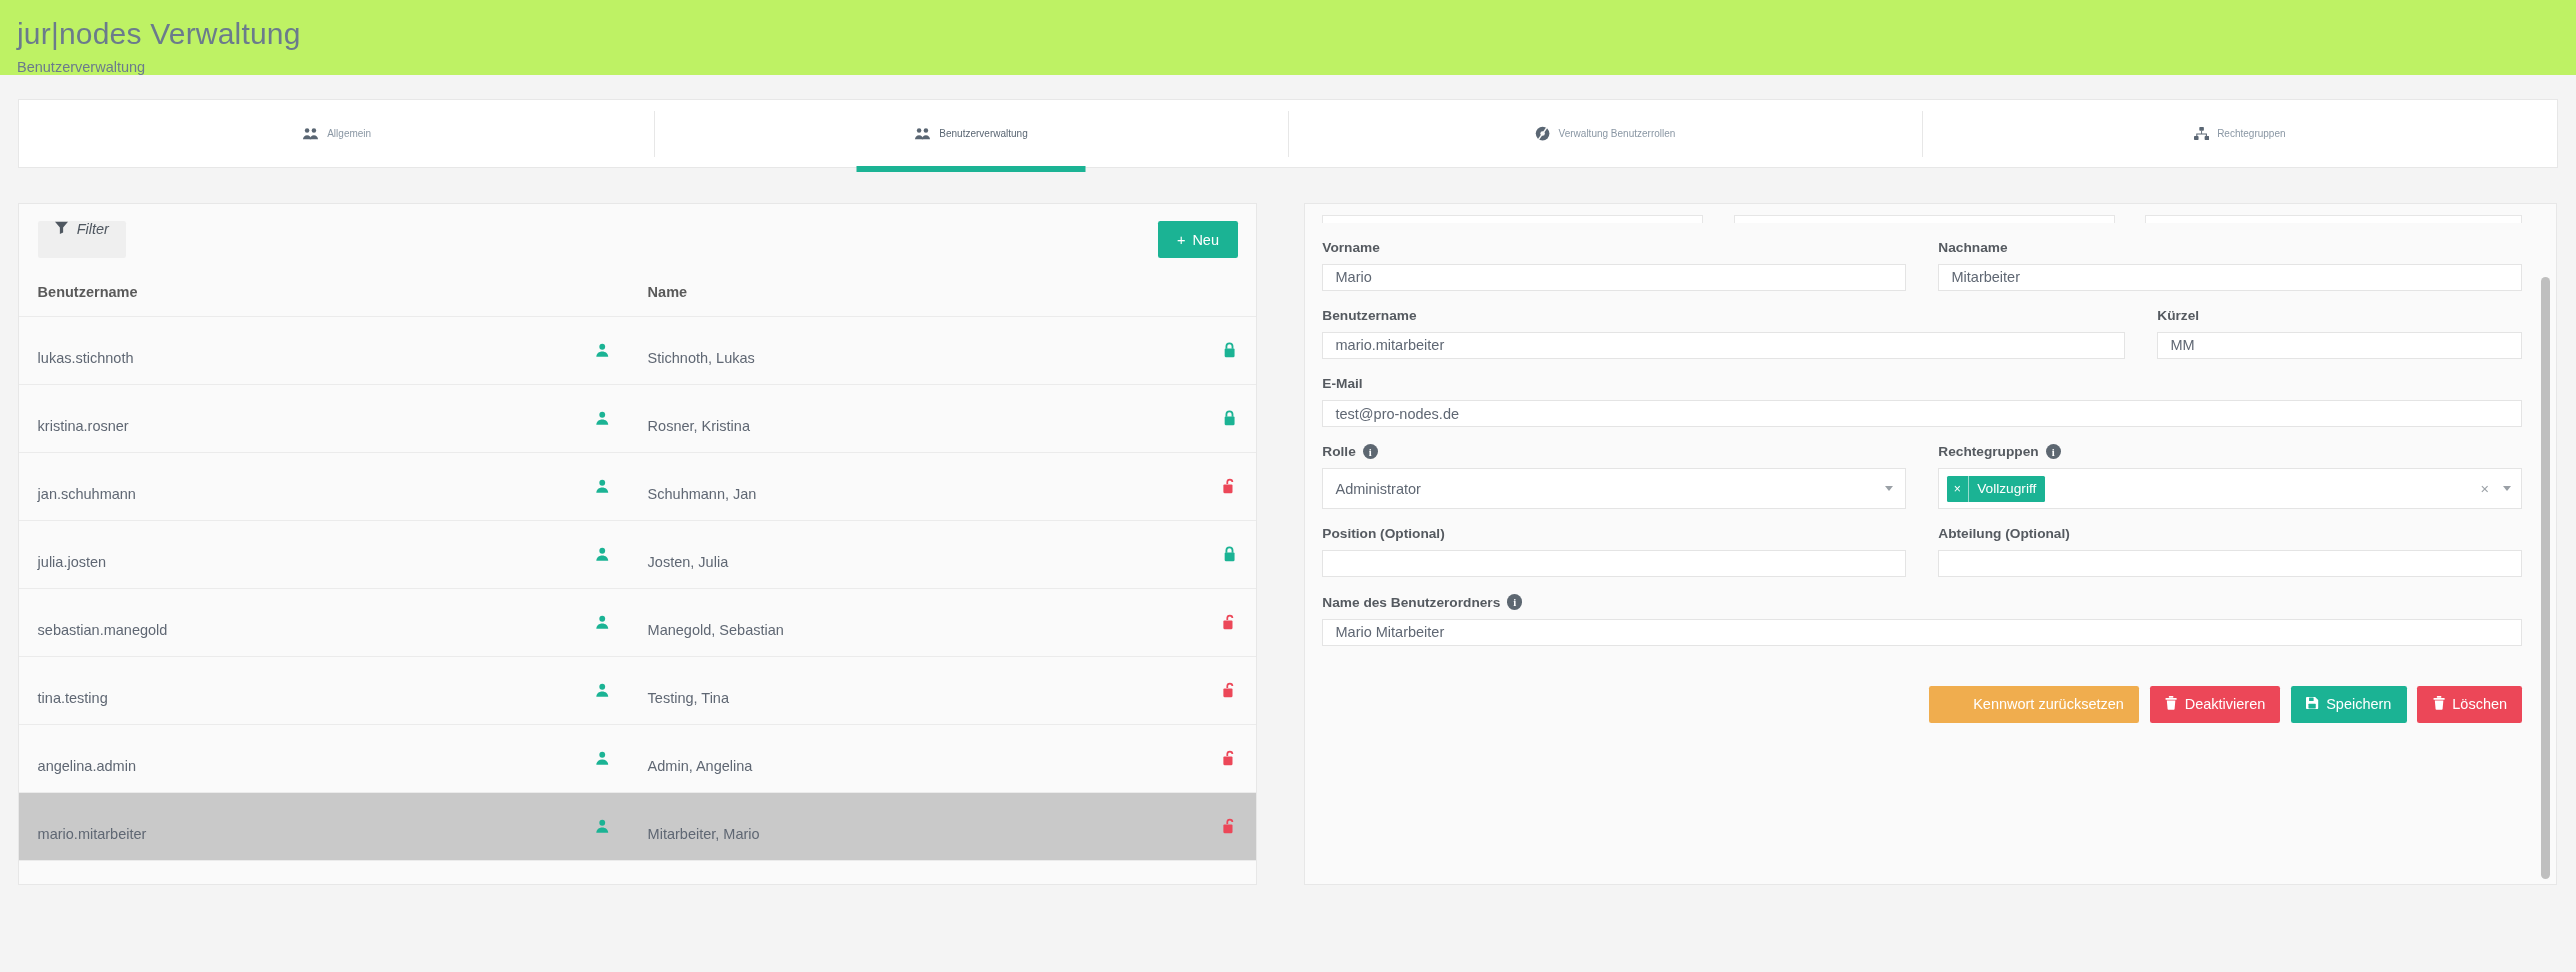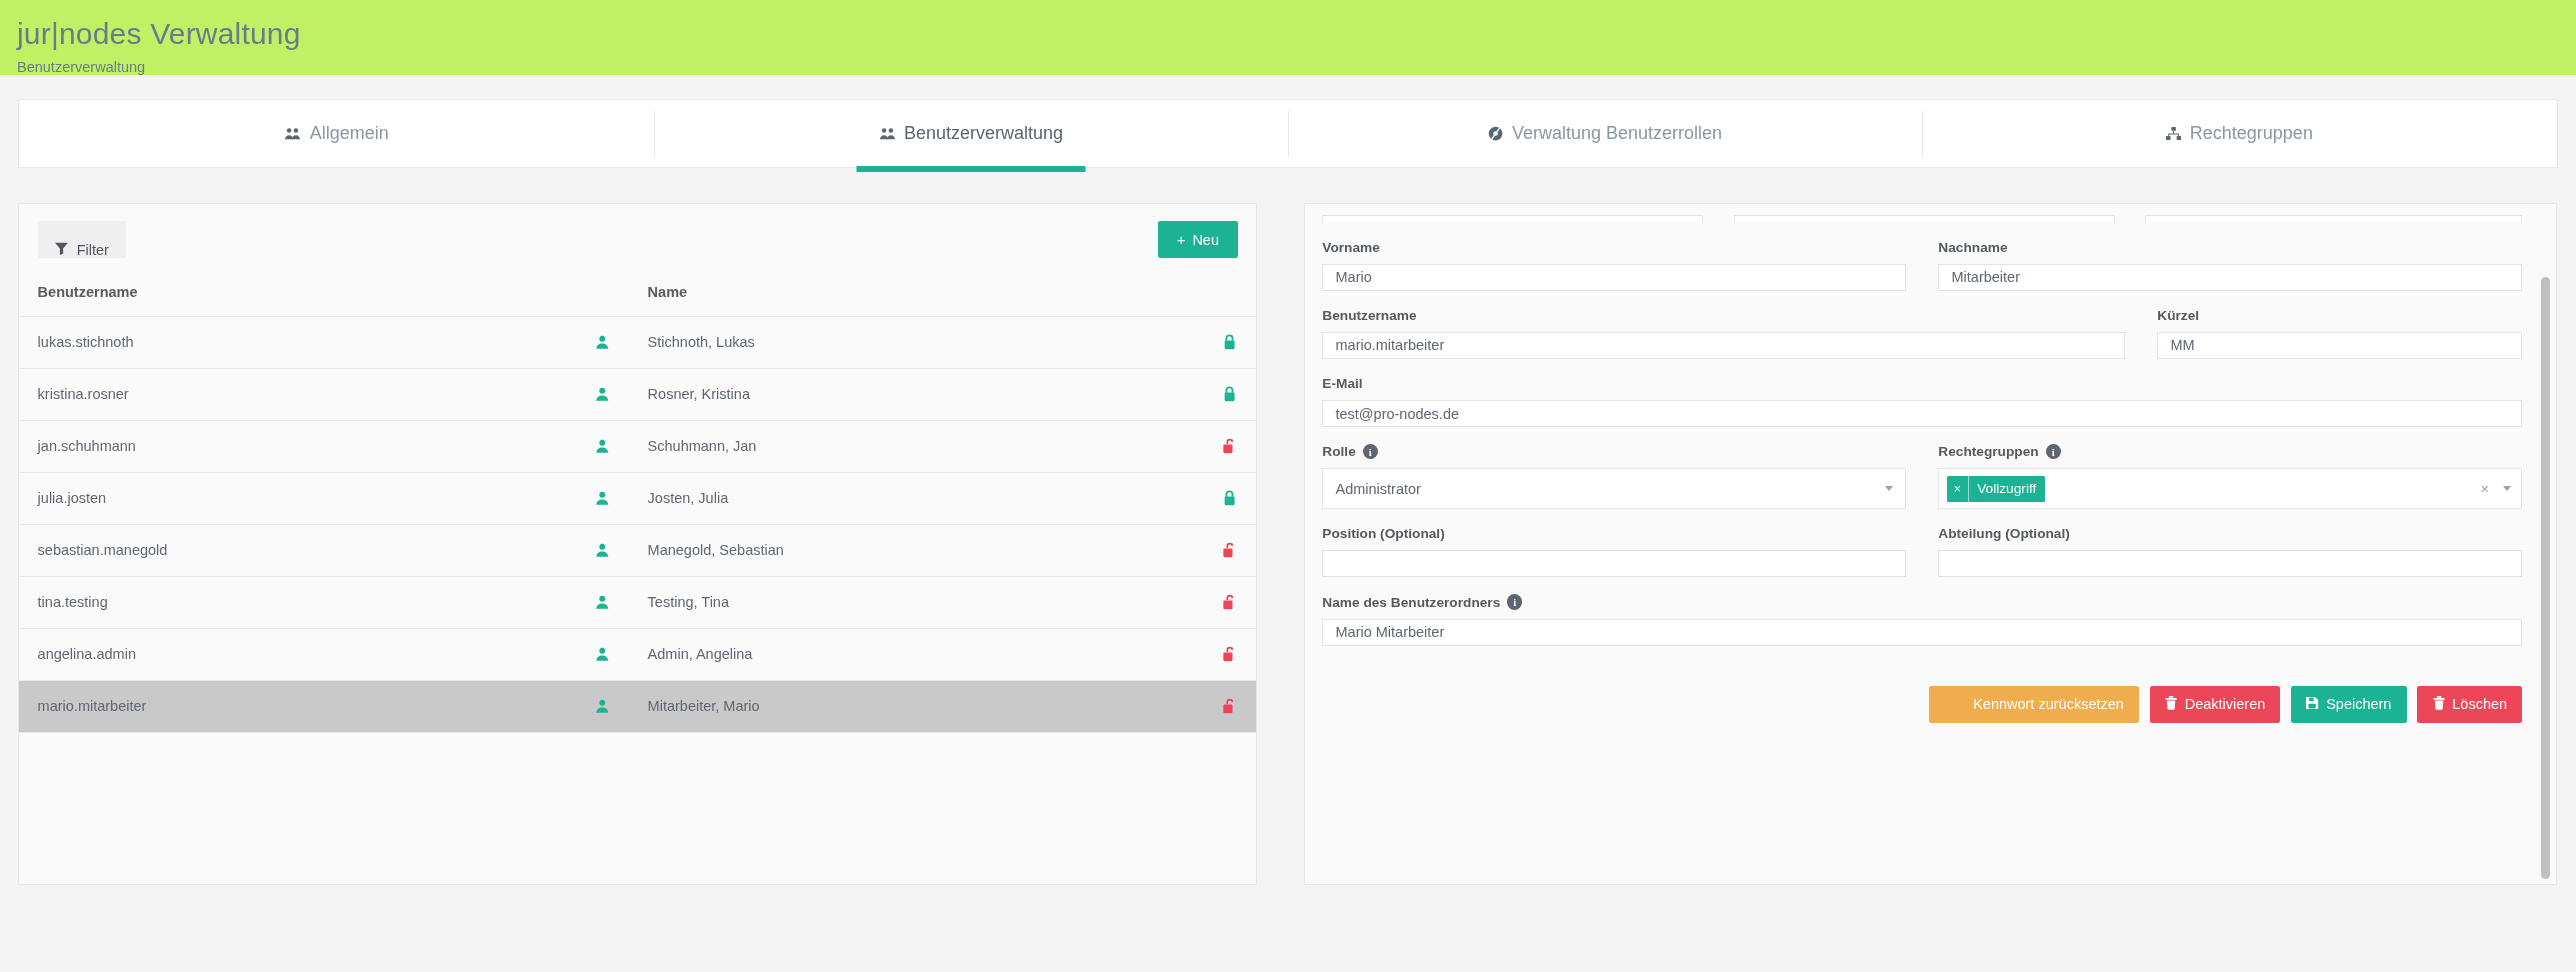--- a/index.html
+++ b/index.html
@@ -25,21 +25,21 @@
     border: 0.8px solid #e7e7e7;
     height: 69px;
     display: flex;
     align-items: stretch;
     position: relative;
   }
   .tab {
     flex: 1 1 0;
     display: flex; align-items: center; justify-content: center;
     gap: 8.4px;
-    font-size: 18px;
+    font-size: 10px;
     color: #8a97a4;
     position: relative;
     cursor: pointer;
     user-select: none;
   }
   .tab + .tab::before {
     content: "";
     position: absolute; left: 0; top: 10.7px; bottom: 10.7px;
     width: 0.8px; background: #e7e7e7;
   }
@@ -83,23 +83,24 @@
     font-size: 14.5px; color: #555;
     padding: 0 12.2px;
     font-family: "Liberation Sans", sans-serif;
     outline: none;
   }
   .search-input::placeholder { color: #9b9b9b; }
   .btn-filter {
     height: 37px; padding: 0 17px;
     background: #efefef; border: none;
     color: #4f5760; font-size: 14.5px;
-    display: inline-flex; align-items: flex-end; gap: 9.1px;
+    display: inline-flex; align-items: flex-start; gap: 9.1px;
     border-radius: 2.3px; cursor: pointer;
     font-family: "Liberation Sans", sans-serif;
+    font-style: italic;
   }
   .btn-new {
     margin-left: auto;
     height: 37px; padding: 0 19px;
     background: #1bb394; border: none; border-radius: 2.3px;
     color: #fff; font-size: 14.5px;
     display: inline-flex; align-items: center; gap: 6.9px;
     cursor: pointer;
     font-family: "Liberation Sans", sans-serif;
   }
@@ -115,21 +116,21 @@
   table.user-table th.col-a { width: 610px; }
   table.user-table th.col-b { width: auto; }
   table.user-table td {
     font-size: 14.5px; color: #5f6773;
     padding: 17.5px 0 17.5px 18.3px;
     border-bottom: 0.8px solid #ebebeb;
     vertical-align: middle;
   }
   table.user-table tr.selected td { background: #c9c9c9; }
   .cellflex { display: flex; align-items: center; }
-  .cellflex .txt { flex: 0 0 auto; }
+  .cellflex .txt { flex: 0 0 auto; margin-top: 16px; }
   .cellflex .ic { margin-left: auto; padding-right: 20px; display: flex; }
 
   
   .right-panel {
     width: 1253px;
     background: #fafafa;
     border: 0.8px solid #e7e7e7;
     height: 682px;
     position: relative;
     overflow: hidden;

